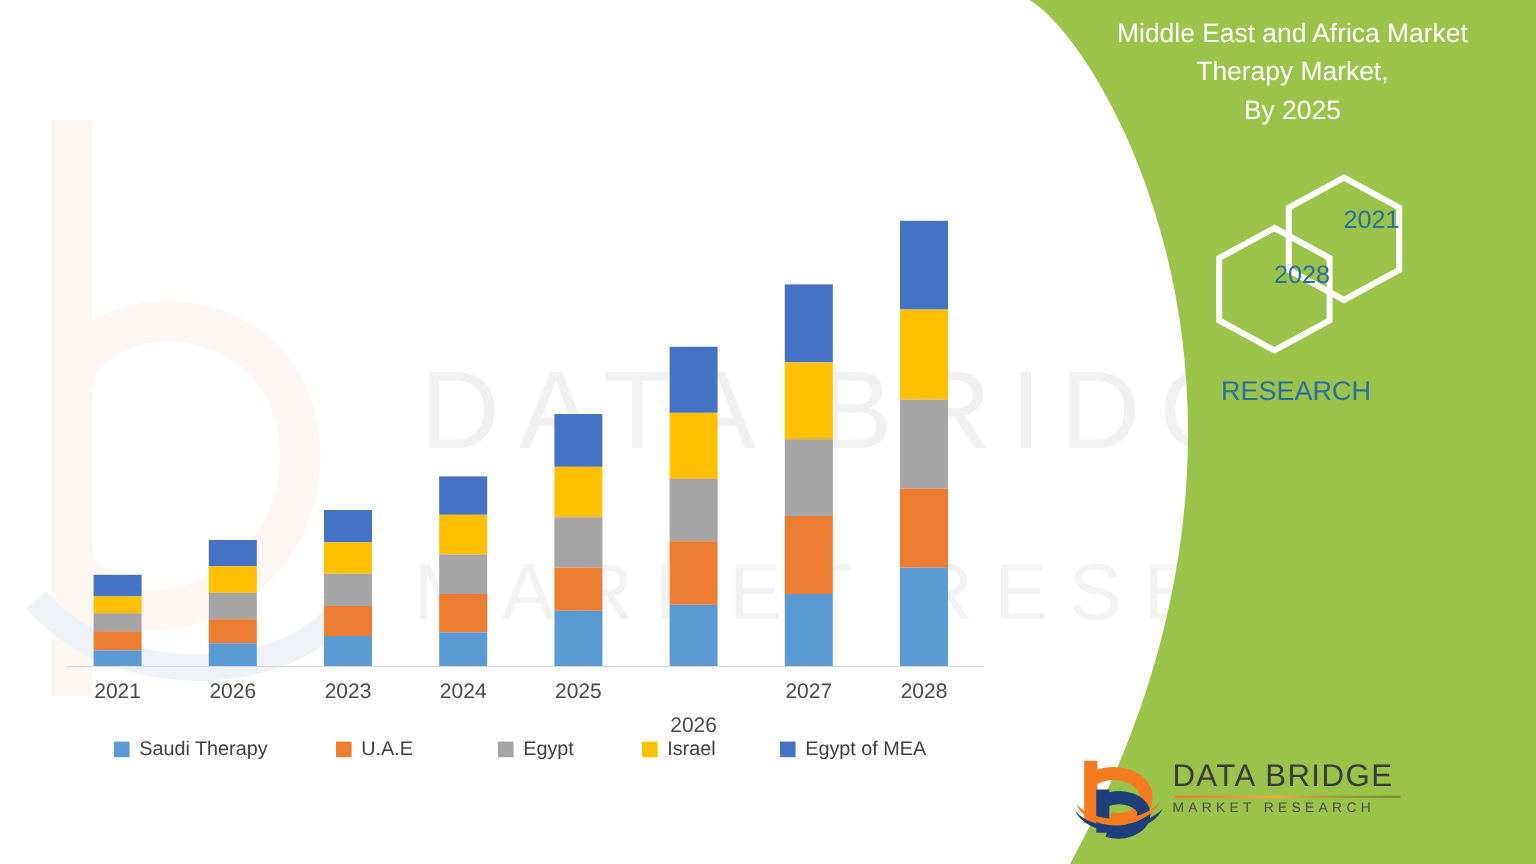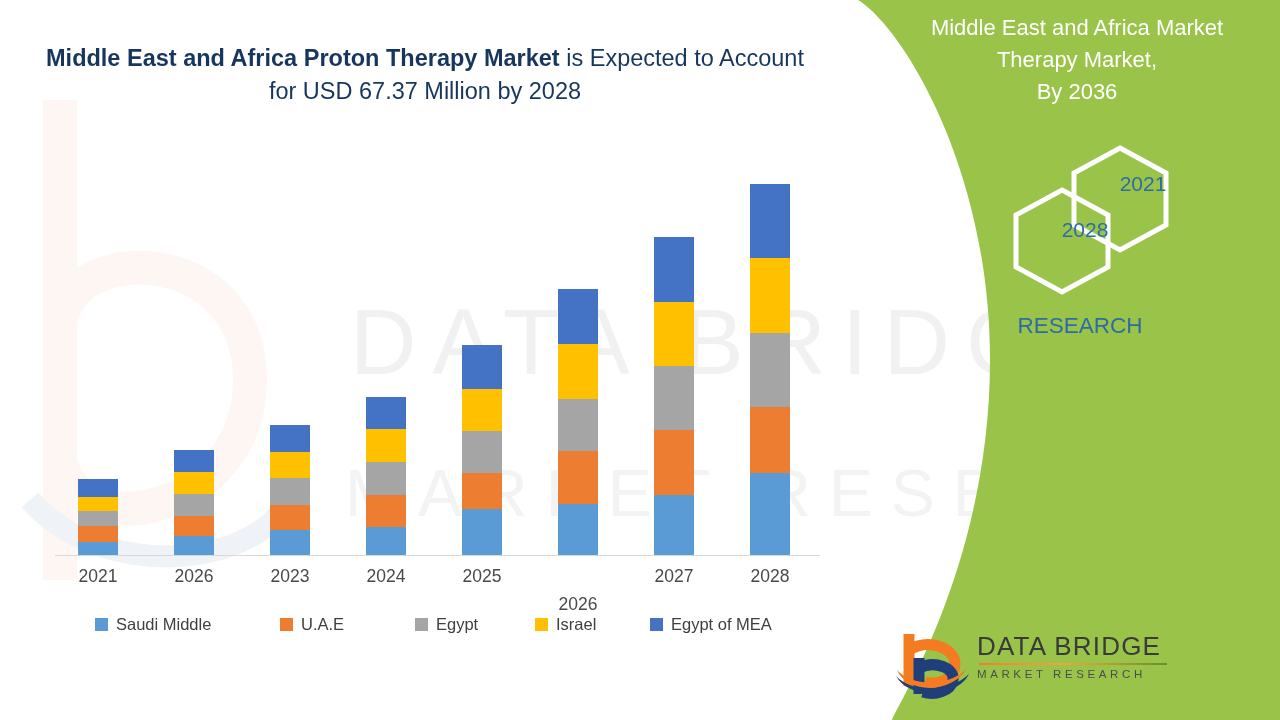--- a/index.html
+++ b/index.html
@@ -250,23 +250,20 @@
     <svg class="wm-logo-b" viewBox="0 0 280 560">
       <path d="M40 20 L40 500 M40 250 C40 160, 230 160, 230 300 C230 430, 60 470, 40 380" fill="none" stroke="#e98a52" stroke-width="34"></path>
       <path d="M10 420 C80 500, 230 490, 270 420" fill="none" stroke="#2e5fa3" stroke-width="22"></path>
     </svg>
     <div class="wm-text wm-line1">DATA BRIDGE</div>
     <div class="wm-text wm-line2">MARKET RESEARCH</div>
   </div>
 
   <div class="chart-panel">
 
-    <div class="chart-title">
-      <span class="bold">Middle East and Africa Proton Therapy Market</span><span> is Expected to Account for USD 67.37 Million by 2028</span>
-    </div>
 
     <div class="plot">
       <div class="axis-line"></div>
       <div id="bars-host">
           <div class="bar" style="left: 78px;">
             <div class="seg" title="Rest of MEA 2021: 4" style="height: 18px; background: rgb(68, 114, 196);"></div>
             <div class="seg" title="Israel 2021: 3.2" style="height: 14px; background: rgb(255, 192, 0);"></div>
             <div class="seg" title="Egypt 2021: 3.4" style="height: 15px; background: rgb(165, 165, 165);"></div>
             <div class="seg" title="U.A.E 2021: 3.6" style="height: 16px; background: rgb(237, 125, 49);"></div>
             <div class="seg" title="Saudi Arabia 2021: 3.2" style="height: 13px; background: rgb(91, 155, 213);"></div>
@@ -330,21 +327,21 @@
         <div class="x-label" style="left: 346px;">2024</div>
         <div class="x-label" style="left: 442px;">2025</div>
         <div class="x-label" style="left: 538px; margin-top: 28px;">2026</div>
         <div class="x-label" style="left: 634px;">2027</div>
         <div class="x-label" style="left: 730px;">2028</div>
       </div>
 
     <div class="legend" id="legend-host">
         <div class="legend-item" style="left: 0px;">
           <span class="legend-swatch" style="background: rgb(91, 155, 213);"></span>
-          <span class="legend-label">Saudi Middle</span>
+          <span class="legend-label">Saudi Therapy</span>
         </div>
         <div class="legend-item" style="left: 185px; text-align: center;">
           <span class="legend-swatch" style="background: rgb(237, 125, 49);"></span>
           <span class="legend-label">U.A.E</span>
         </div>
         <div class="legend-item" style="left: 320px;">
           <span class="legend-swatch" style="background: rgb(165, 165, 165);"></span>
           <span class="legend-label">Egypt</span>
         </div>
         <div class="legend-item" style="left: 440px;">
@@ -360,21 +357,21 @@
 
   <div class="green-panel">
     <svg class="green-svg" viewBox="0 0 440 720" preserveAspectRatio="none">
       <path d="M18,0 L440,0 L440,720 L52,720 C60,700 150,560 150,360 C150,165 60,25 18,0 Z" fill="#9ac34a"></path>
     </svg>
 
     <div class="green-content">
       <div class="green-title">
         <div>Middle East and Africa Market</div>
         <div>Therapy Market,</div>
-        <div>By 2036</div>
+        <div>By 2025</div>
       </div>
 
       <div class="hexes">
         <svg width="260" height="160" viewBox="0 0 260 160">
           <polygon points="150,8 196,33 196,85 150,110 104,85 104,33" fill="none" stroke="#ffffff" stroke-width="5"></polygon>
           <polygon points="92,50 138,75 138,127 92,152 46,127 46,75" fill="none" stroke="#ffffff" stroke-width="5"></polygon>
         </svg>
         <div class="hex-label hex-2021">2021</div>
         <div class="hex-label hex-2028">2028</div>
       </div>

